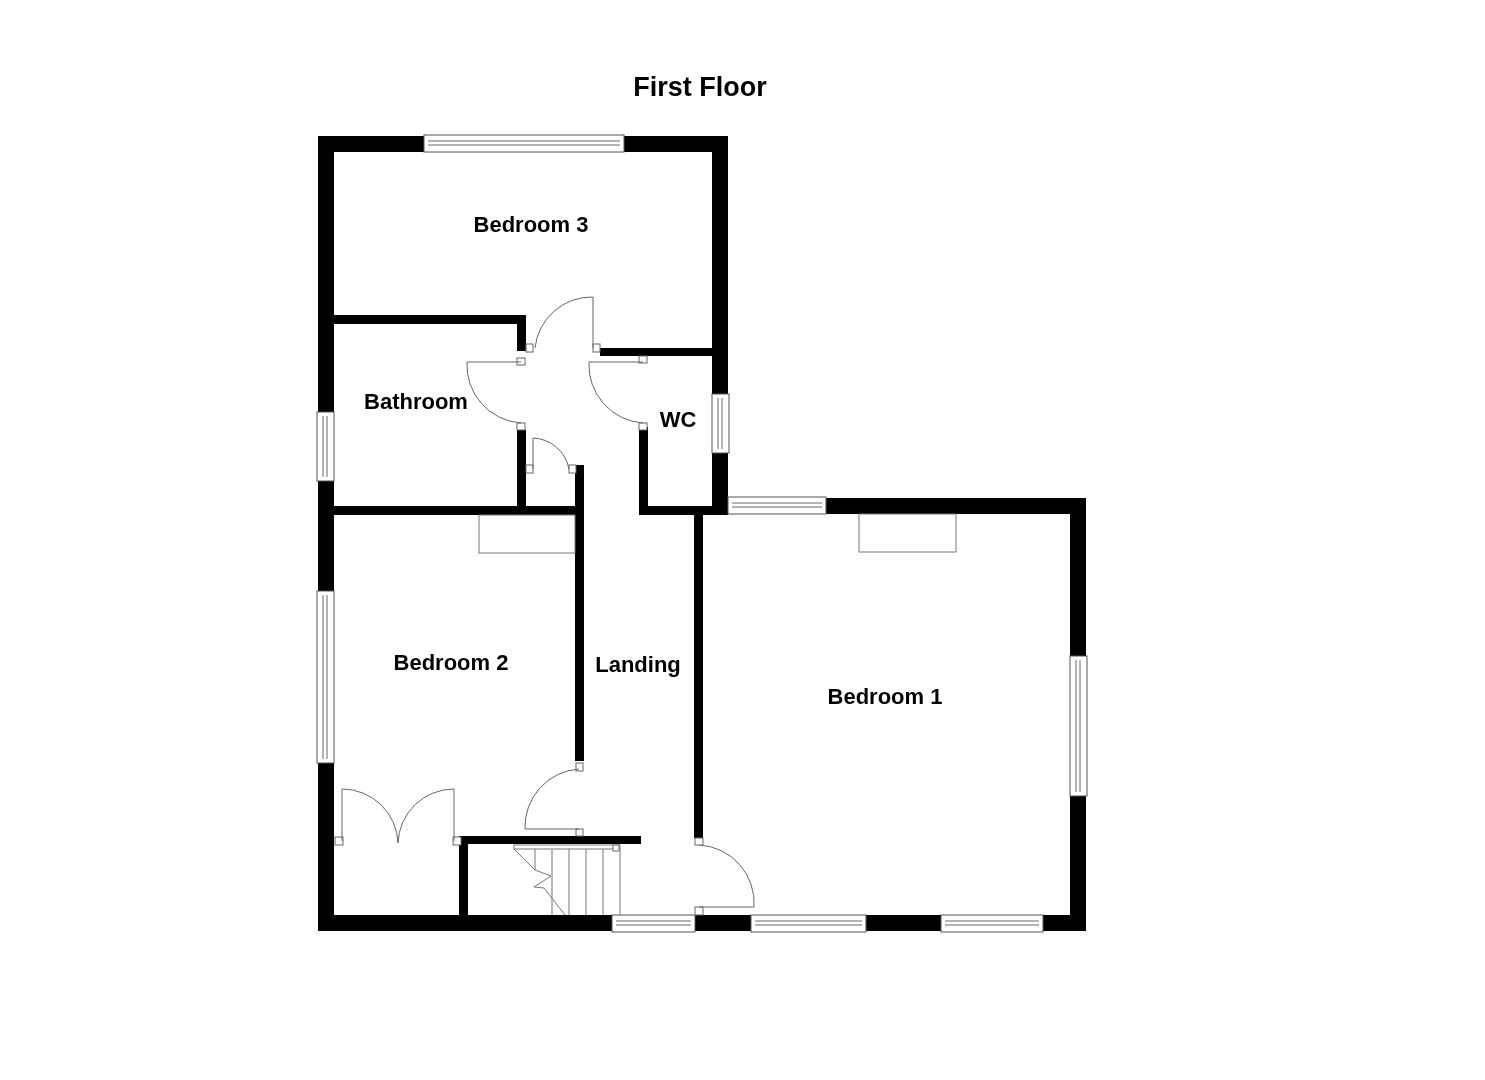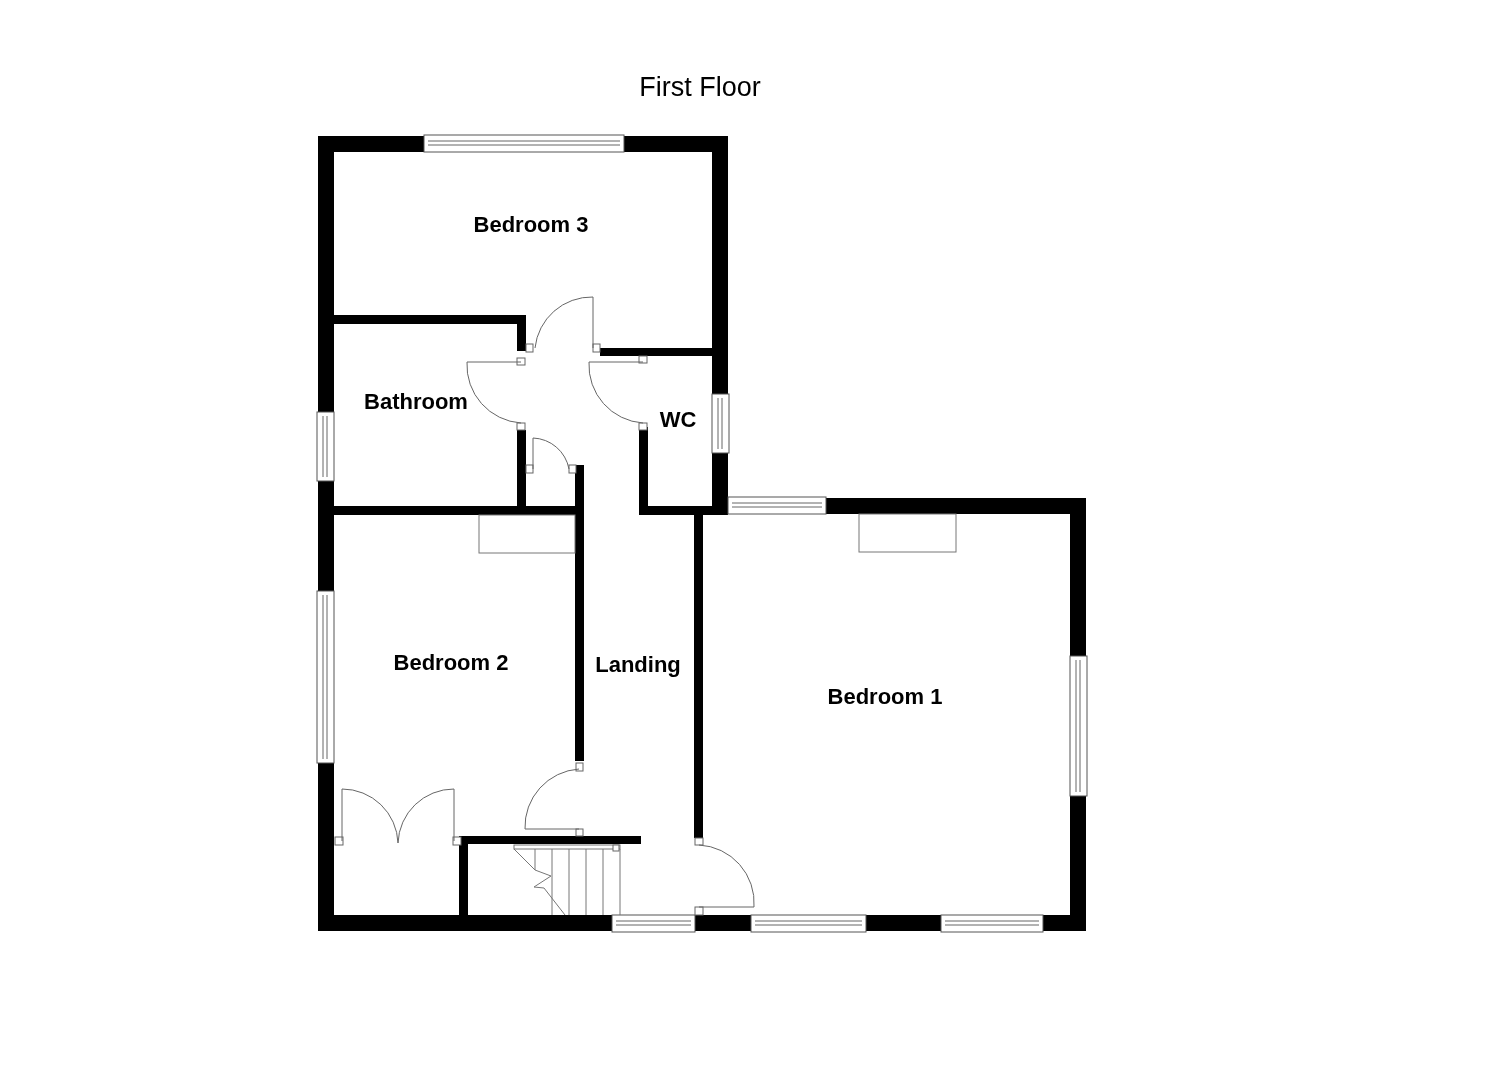--- a/index.html
+++ b/index.html
@@ -14,21 +14,21 @@
       overflow: hidden;
       font-family: "Liberation Sans", sans-serif;
     }
     #plan-title {
       position: absolute;
       left: 0;
       top: 72px;
       width: 1400px;
       text-align: center;
       font-size: 27px;
-      font-weight: normal;
+      font-weight: bold;
       color: #000;
     }
     svg#floorplan {
       position: absolute;
       left: 0;
       top: 0;
     }
     .wall { fill: #000000; }
     .win-frame { fill: #ffffff; stroke: #555; stroke-width: 1; }
     .win-pane { fill: none; stroke: #666; stroke-width: 1; }

